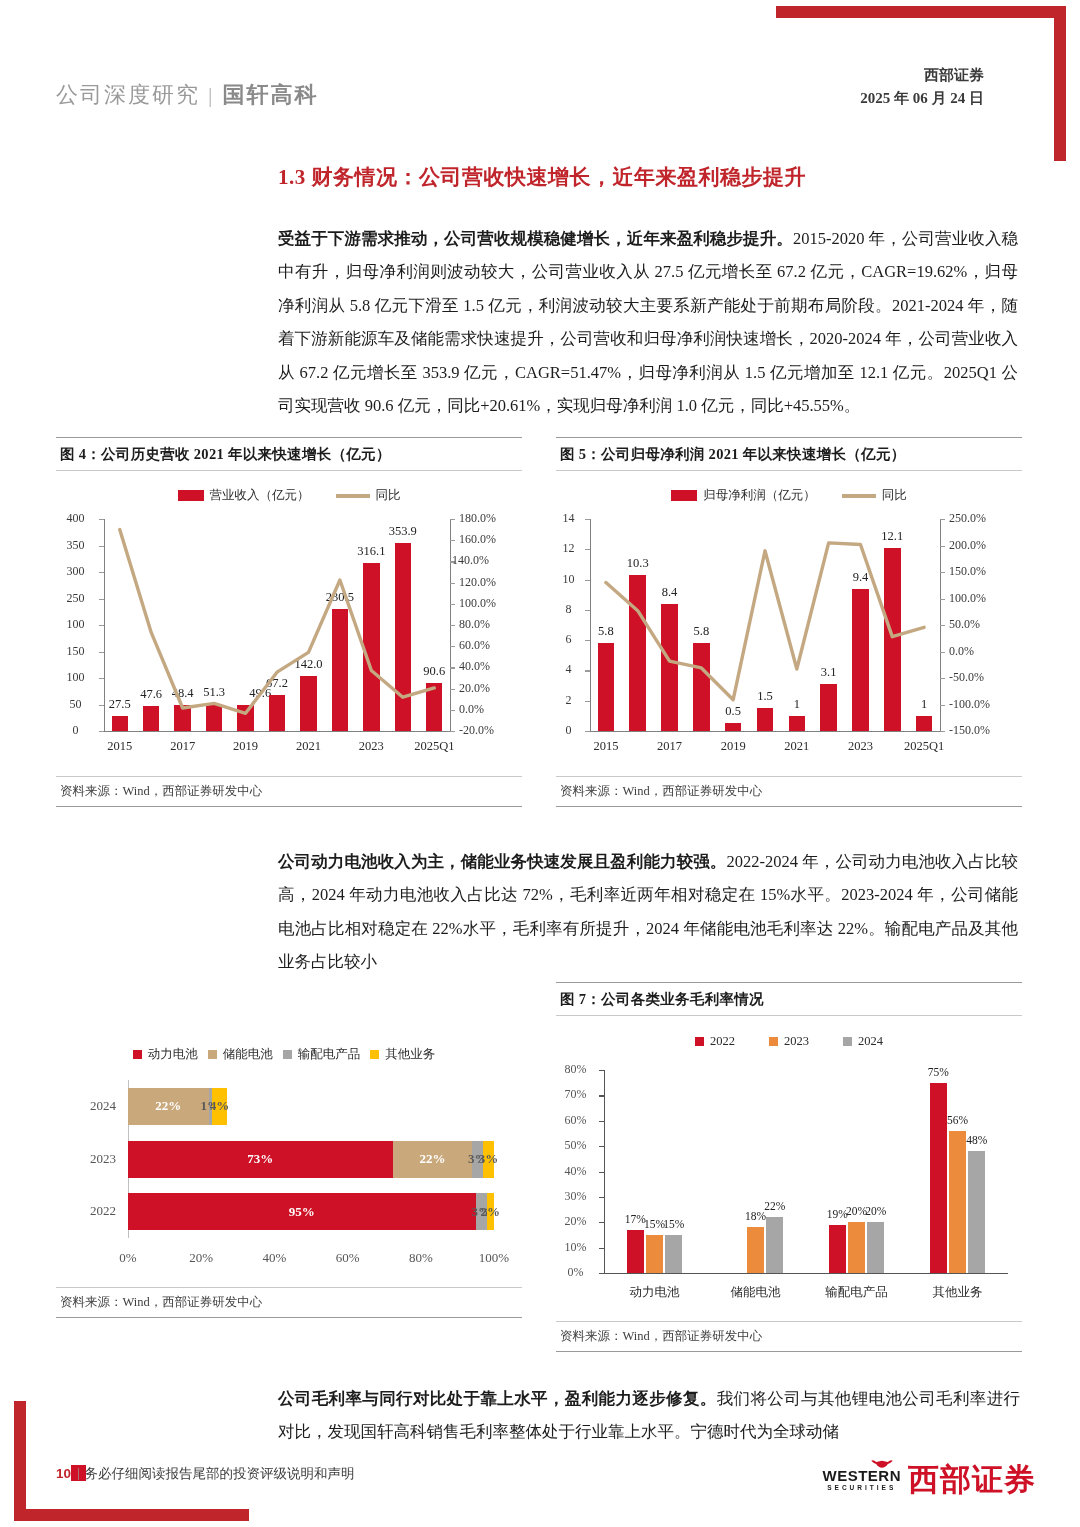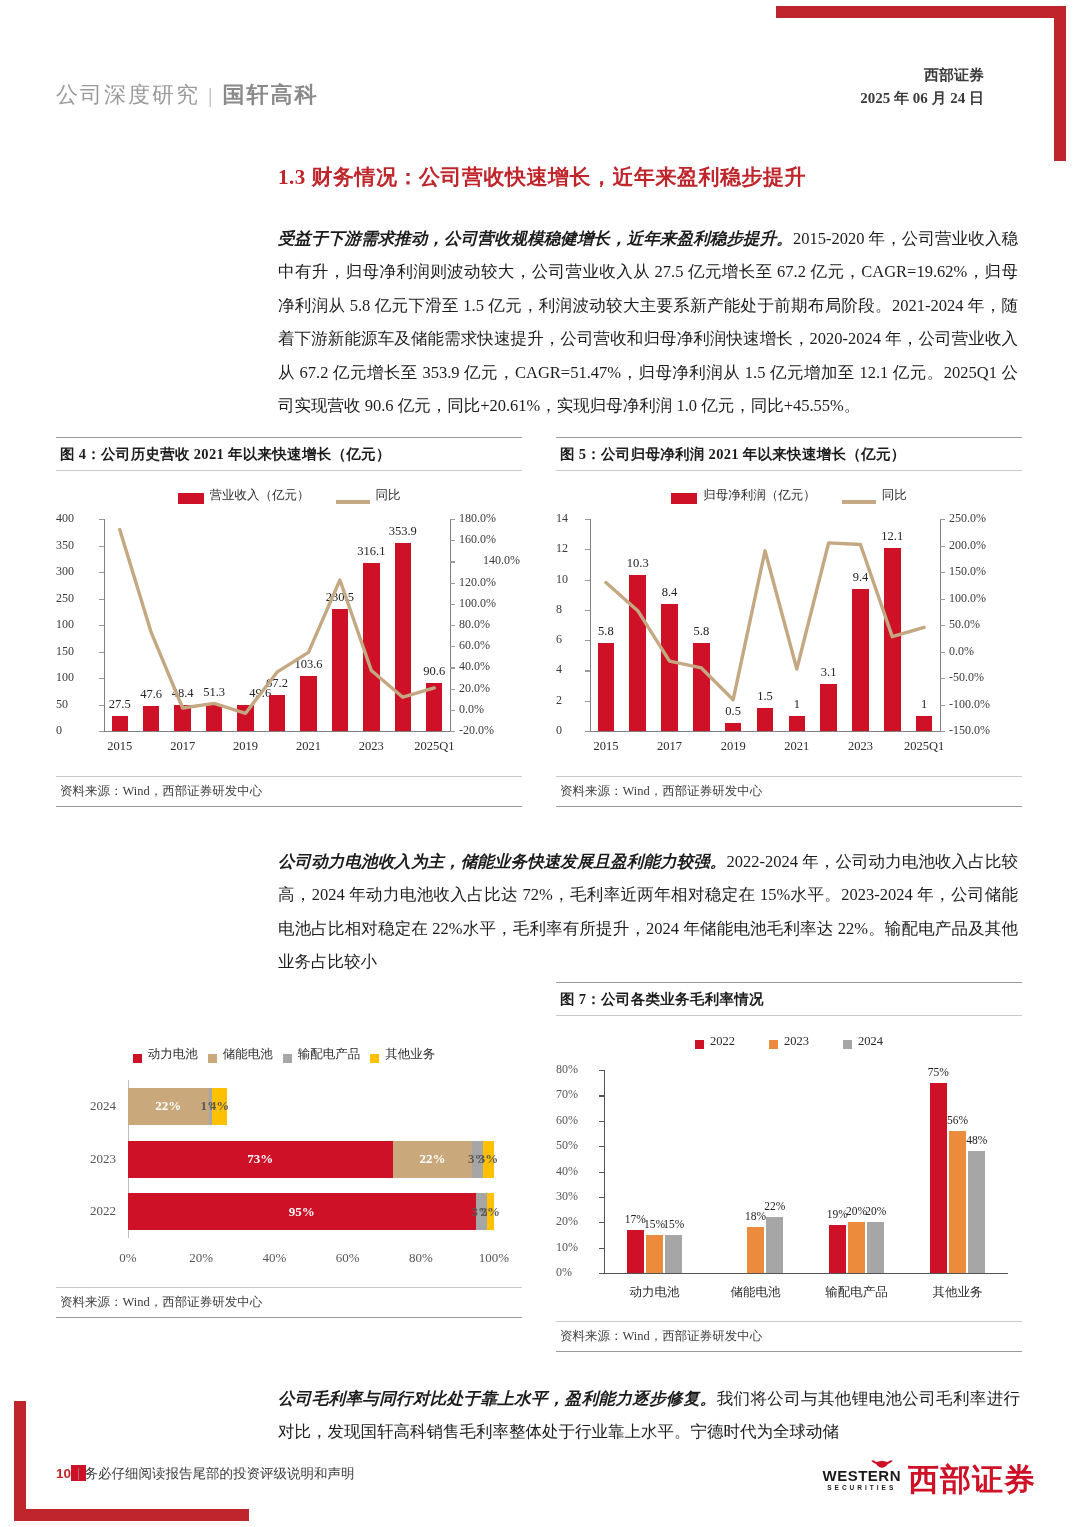--- a/index.html
+++ b/index.html
@@ -18,47 +18,47 @@
             font-family:"Liberation Serif","DejaVu Serif",serif;}
   .hdr-left b{color:#8a8a8a;font-weight:700;}
   .hdr-sep{padding:0 8px;color:#b5b5b5;}
   .hdr-right{position:absolute;right:96px;top:64px;text-align:right;font-size:15px;color:#3a3a3a;line-height:1.55;font-weight:700;}
 
   
   .sec-title{position:absolute;left:278px;top:163px;font-size:21px;font-weight:700;color:#C0252B;letter-spacing:.5px;}
 
   
   .para{position:absolute;left:278px;width:740px;font-size:16.5px;line-height:2.03;color:#1c1c1c;text-align:justify;}
-  .para b{font-weight:700;font-style:italic;}
+  .para b{font-weight:700;}
   #p1{top:222px;}
   #p2{top:845px;}
   #p3{top:1382px;width:742px;}
 
   
   .fig{position:absolute;}
   .fig-head{border-top:1.6px solid #9a9a9a;border-bottom:1.1px solid #c9c9c9;
             font-size:14.5px;color:#1c1c1c;padding:7px 2px 6px 4px;font-weight:700;letter-spacing:.3px;}
   .fig-foot{border-top:1.1px solid #c9c9c9;border-bottom:1.6px solid #9a9a9a;
             font-size:12.5px;color:#404040;padding:6px 2px 6px 4px;}
   .fig-body{position:relative;height:305px;background:#fff;}
 
   #fig4{left:56px;top:437px;width:466px;}
   #fig5{left:556px;top:437px;width:466px;}
   #fig6{left:56px;top:982px;width:466px;}
   #fig7{left:556px;top:982px;width:466px;}
 
   
   .legend{position:absolute;left:0;right:0;display:flex;justify-content:center;align-items:center;gap:26px;font-size:12.5px;color:#2b2b2b;}
-  .lg-item{display:flex;align-items:flex-end;gap:6px;white-space:nowrap;}
+  .lg-item{display:flex;align-items:center;gap:6px;white-space:nowrap;}
   .lg-sw{width:26px;height:11px;display:inline-block;}
   .lg-ln{width:34px;height:4px;display:inline-block;background:#C4A882;}
   .lg-sq{width:9px;height:9px;display:inline-block;}
 
   .axlab{position:absolute;font-size:12px;color:#3a3a3a;white-space:nowrap;}
-  .ytick{text-align:left;}
+  .ytick{text-align:center;}
   .plot{position:absolute;}
   .axis-line{position:absolute;background:#808080;}
   .bar{position:absolute;background:#CE1126;}
   .dlabel{position:absolute;font-size:12.5px;color:#222;white-space:nowrap;text-align:center;font-weight:400;}
   .xcat{position:absolute;font-size:12.5px;color:#2b2b2b;text-align:center;white-space:nowrap;}
 
   
   .sbrow{position:absolute;display:flex;height:37px;}
   .sseg{height:100%;display:flex;align-items:center;justify-content:center;color:#fff;font-size:13px;font-weight:700;overflow:visible;position:relative;}
   .ylab6{position:absolute;font-size:13px;color:#555;text-align:right;}
@@ -143,40 +143,40 @@
         <div class="axlab" style="left:403px;top:148.4px;">40.0%</div>
         <div class="tick" style="left:394px;top:135.2px;width:5px;height:1.2px;"></div>
         <div class="axlab" style="left:403px;top:127.19999999999999px;">60.0%</div>
         <div class="tick" style="left:394px;top:114px;width:5px;height:1.2px;"></div>
         <div class="axlab" style="left:403px;top:106px;">80.0%</div>
         <div class="tick" style="left:394px;top:92.80000000000001px;width:5px;height:1.2px;"></div>
         <div class="axlab" style="left:403px;top:84.80000000000001px;">100.0%</div>
         <div class="tick" style="left:394px;top:71.60000000000002px;width:5px;height:1.2px;"></div>
         <div class="axlab" style="left:403px;top:63.60000000000002px;">120.0%</div>
         <div class="tick" style="left:394px;top:50.39999999999998px;width:5px;height:1.2px;"></div>
-        <div class="axlab" style="left:427px;top:42.39999999999998px;">140.0%</div>
+        <div class="axlab" style="left:396px;top:42.39999999999998px;">140.0%</div>
         <div class="tick" style="left:394px;top:29.19999999999999px;width:5px;height:1.2px;"></div>
         <div class="axlab" style="left:403px;top:21.19999999999999px;">160.0%</div>
         <div class="tick" style="left:394px;top:8px;width:5px;height:1.2px;"></div>
         <div class="axlab" style="left:403px;top:0px;">180.0%</div>
         <div class="axis-line" style="left:48px;top:220px;width:346px;height:1.4px;"></div>
         <div class="bar" style="left:55.54909090909091px;top:205.425px;width:16.356363636363636px;height:14.575000000000001px;"></div>
         <div class="dlabel" style="left:45.483636363636364px;top:186.425px;width:36.487272727272725px;">27.5</div>
         <div class="bar" style="left:87.00363636363636px;top:194.772px;width:16.356363636363636px;height:25.228px;"></div>
         <div class="dlabel" style="left:76.93818181818182px;top:175.772px;width:36.487272727272725px;">47.6</div>
         <div class="bar" style="left:118.45818181818181px;top:194.348px;width:16.356363636363636px;height:25.652px;"></div>
         <div class="dlabel" style="left:108.39272727272727px;top:175.348px;width:36.487272727272725px;">48.4</div>
         <div class="bar" style="left:149.9127272727273px;top:192.811px;width:16.356363636363636px;height:27.189px;"></div>
         <div class="dlabel" style="left:139.84727272727275px;top:173.811px;width:36.487272727272725px;">51.3</div>
         <div class="bar" style="left:181.36727272727273px;top:193.712px;width:16.356363636363636px;height:26.288px;"></div>
         <div class="dlabel" style="left:186px;top:174.712px;width:36.487272727272725px;">49.6</div>
         <div class="bar" style="left:212.82181818181817px;top:184.38400000000001px;width:16.356363636363636px;height:35.616px;"></div>
         <div class="dlabel" style="left:202.75636363636363px;top:165.38400000000001px;width:36.487272727272725px;">67.2</div>
         <div class="bar" style="left:244.27636363636364px;top:165.09199999999998px;width:16.356363636363636px;height:54.908px;"></div>
-        <div class="dlabel" style="left:234.2109090909091px;top:146.09199999999998px;width:36.487272727272725px;">103.6</div>
+        <div class="dlabel" style="left:234.2109090909091px;top:146.09199999999998px;width:36.487272727272725px;">142.0</div>
         <div class="bar" style="left:275.7309090909091px;top:97.835px;width:16.356363636363636px;height:122.165px;"></div>
         <div class="dlabel" style="left:265.66545454545457px;top:78.835px;width:36.487272727272725px;">230.5</div>
         <div class="bar" style="left:307.18545454545455px;top:52.466999999999985px;width:16.356363636363636px;height:167.53300000000002px;"></div>
         <div class="dlabel" style="left:297.12px;top:33.466999999999985px;width:36.487272727272725px;">316.1</div>
         <div class="bar" style="left:338.64px;top:32.43300000000002px;width:16.356363636363636px;height:187.56699999999998px;"></div>
         <div class="dlabel" style="left:328.57454545454544px;top:13.433000000000021px;width:36.487272727272725px;">353.9</div>
         <div class="bar" style="left:370.0945454545454px;top:171.982px;width:16.356363636363636px;height:48.017999999999994px;"></div>
         <div class="dlabel" style="left:360.0290909090909px;top:152.982px;width:36.487272727272725px;">90.6</div>
         <svg style="position:absolute;left:0;top:0;width:466px;height:250px;overflow:visible;">
           <polyline points="63.72727272727273,18.600000000000023 95.18181818181819,121.42 126.63636363636363,196.998 158.0909090909091,192.44 189.54545454545453,202.298 220.99999999999997,161.17 252.45454545454544,141.348 283.90909090909093,68.94999999999999 315.3636363636364,159.474 346.8181818181818,186.186 378.27272727272725,176.9534" fill="none" stroke="#C4A882" stroke-width="3.4" stroke-linejoin="round" stroke-linecap="round"></polyline>

